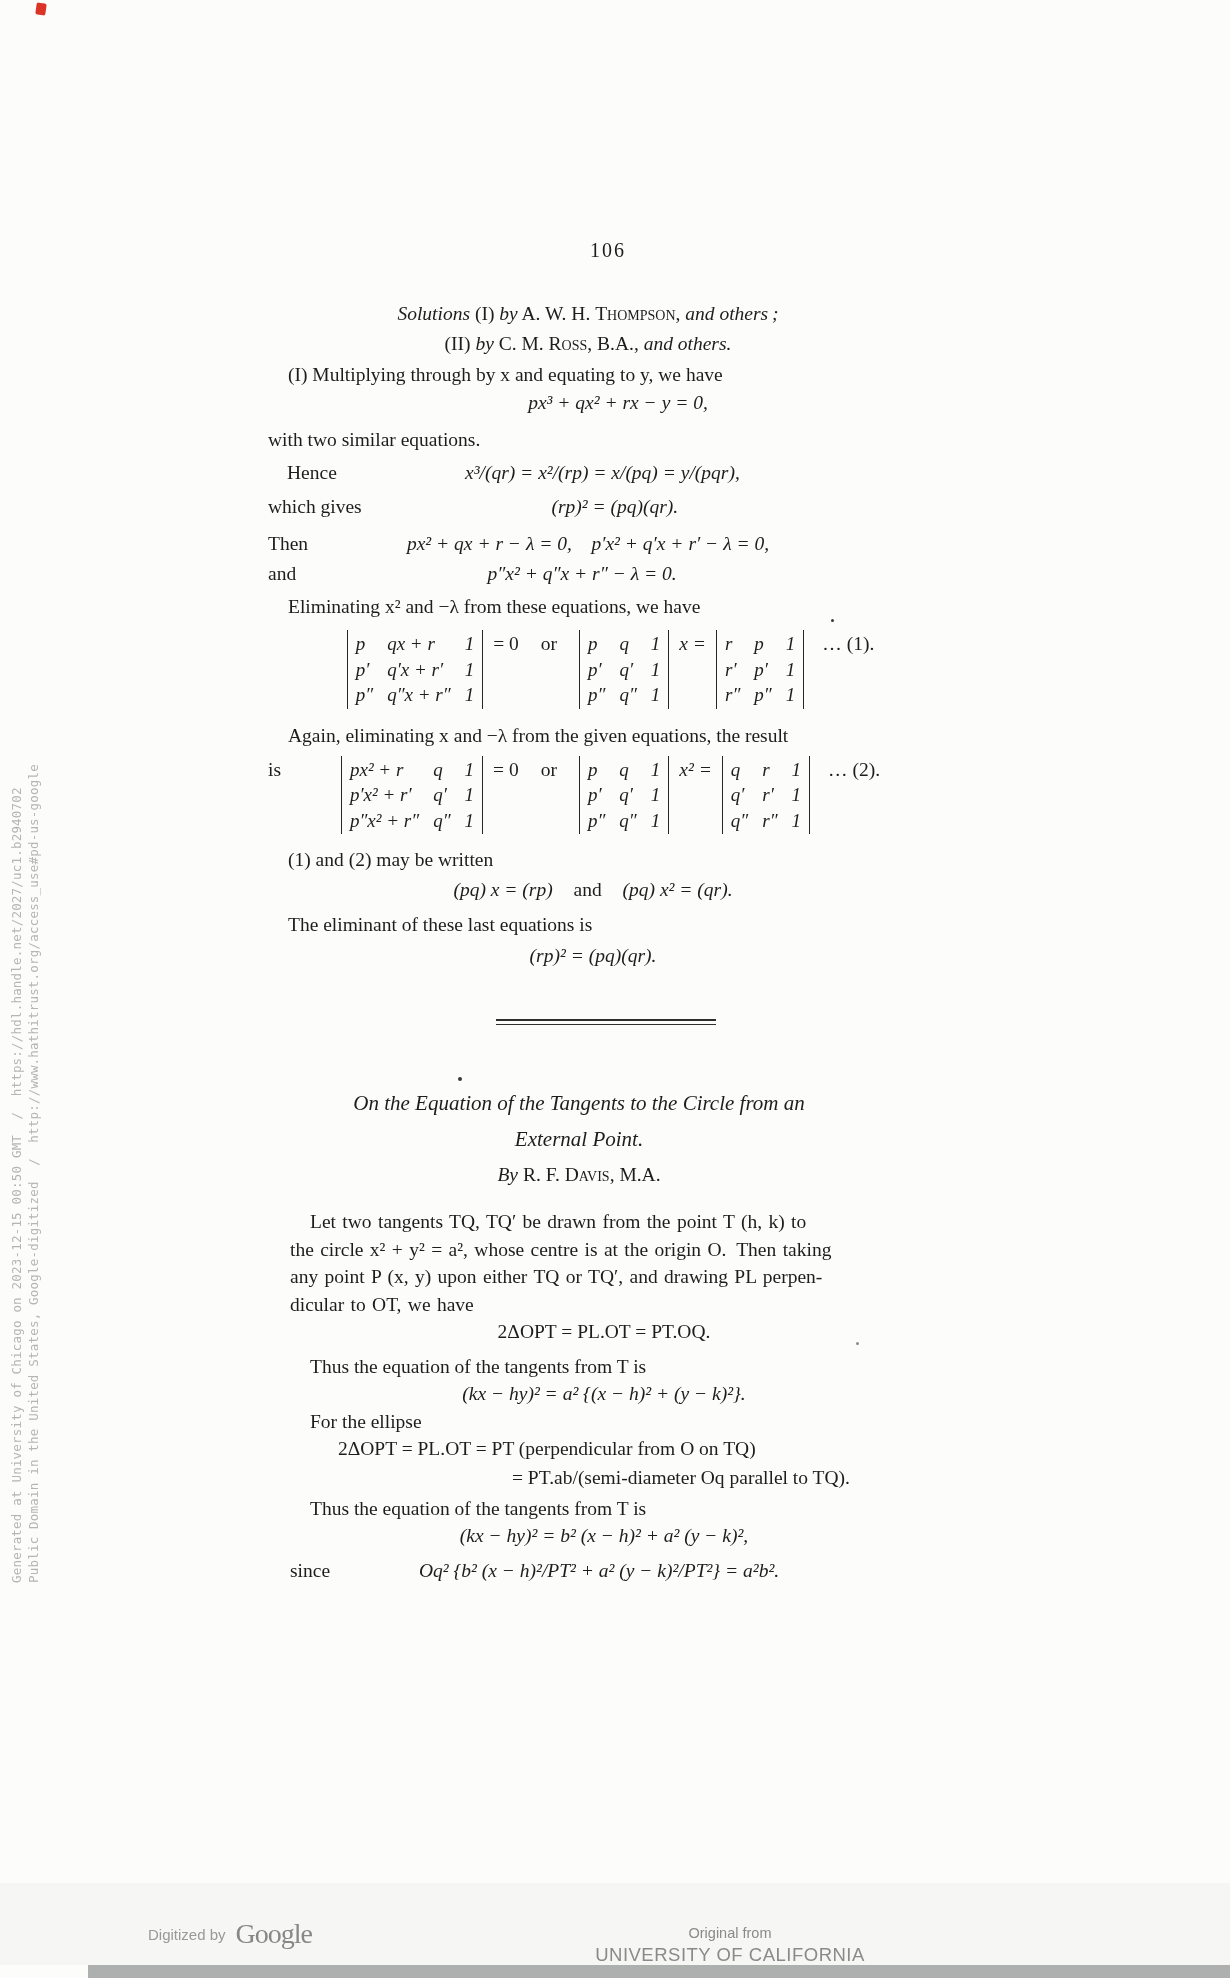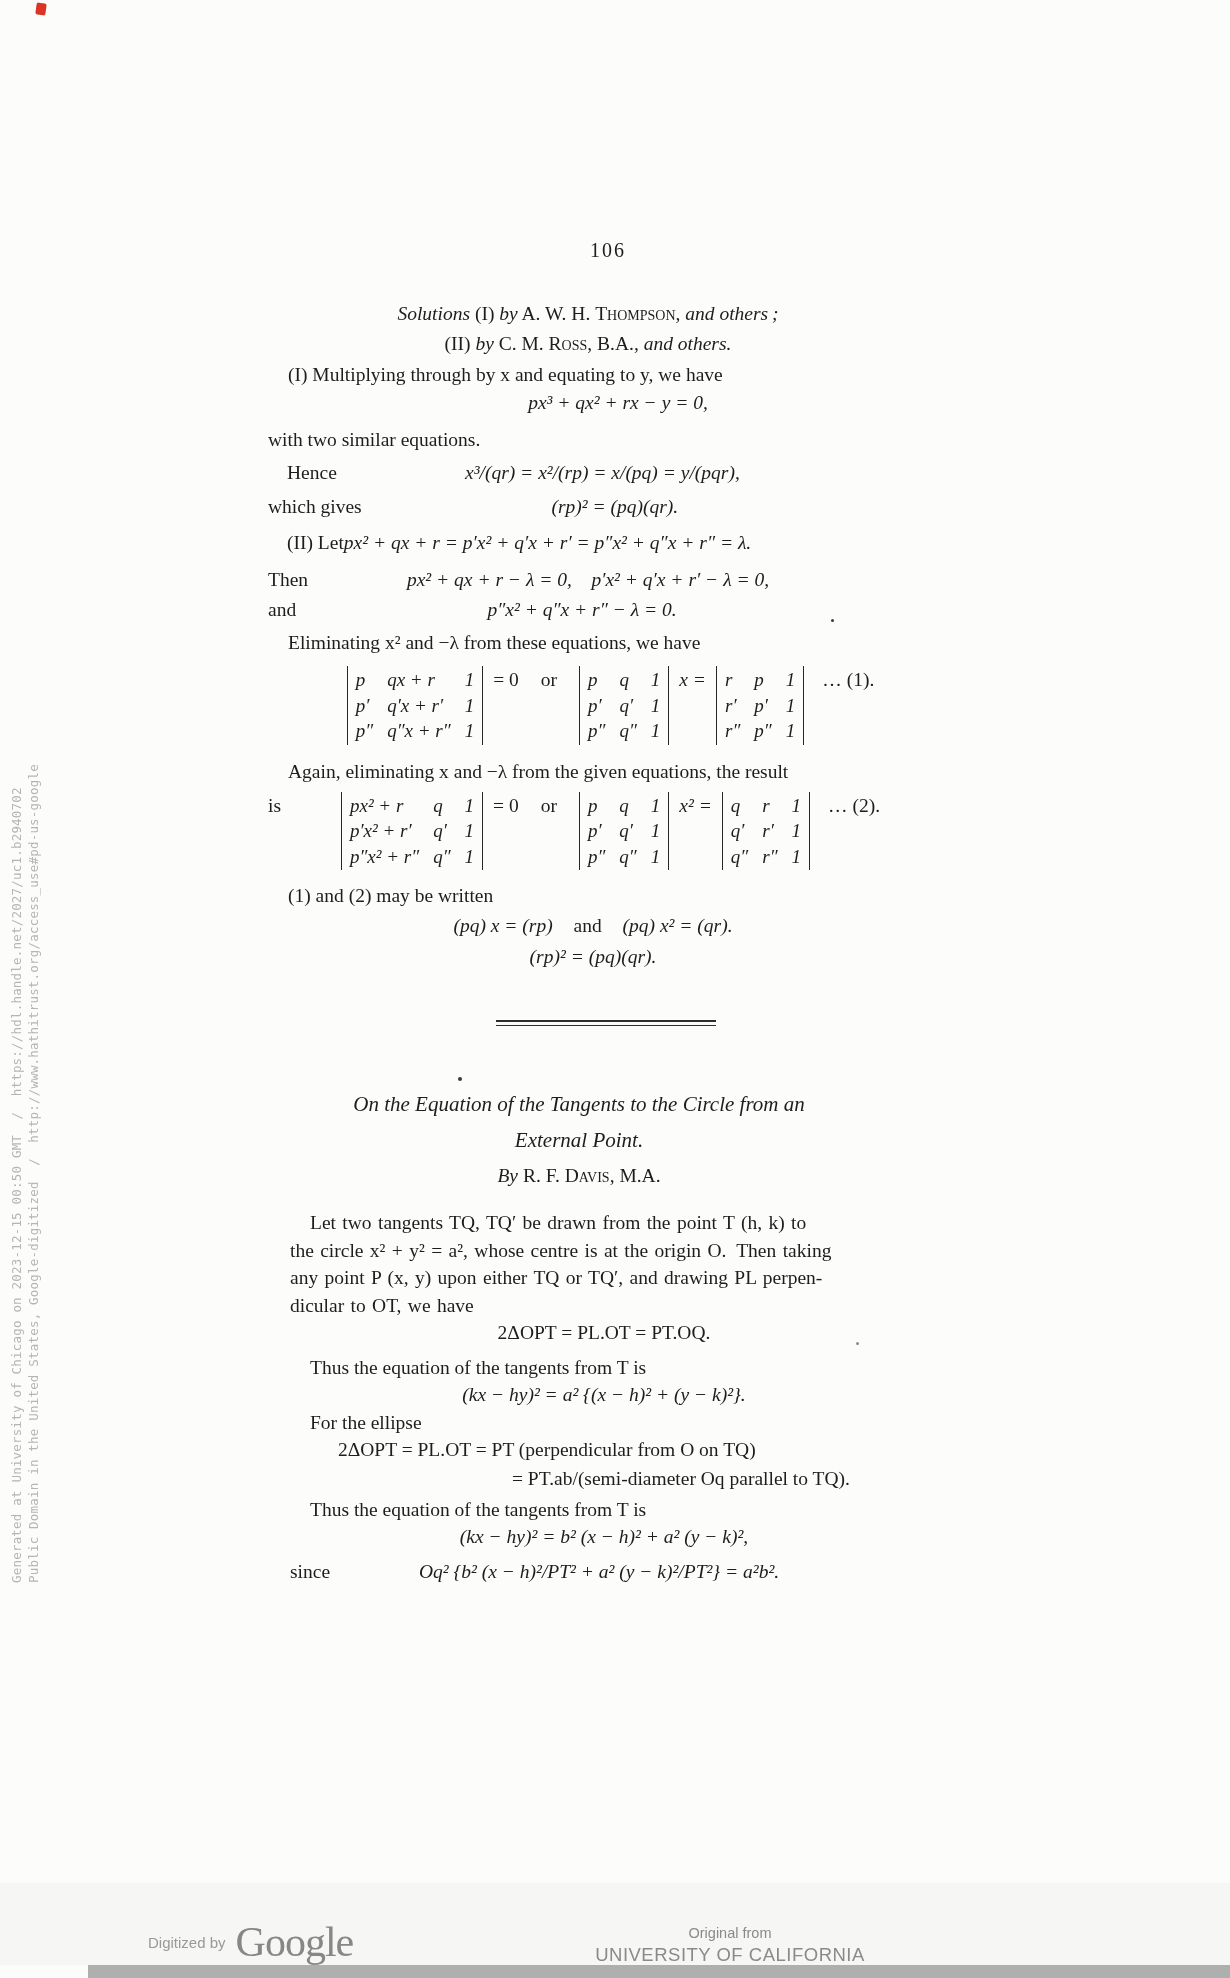--- a/index.html
+++ b/index.html
@@ -53,21 +53,21 @@
   .watermark{
     position:absolute;left:8px;top:1583px;transform:rotate(-90deg);transform-origin:0 0;
     font-family:"DejaVu Sans Mono", monospace;font-size:12.5px;line-height:17px;
     color:#b5b5b5;white-space:nowrap;letter-spacing:0.2px;
   }
   
   .footer-band{position:absolute;left:0;right:0;top:1883px;bottom:13px;background:#f6f6f4;}
   .bottom-strip{position:absolute;left:88px;right:0;bottom:0;height:13px;background:#aeb0b0;}
   .digitized{position:absolute;left:148px;top:1918px;display:flex;align-items:center;color:#8a8a8a;}
   .digitized .dlab{font-family:"Liberation Sans", sans-serif;font-size:15px;color:#999;}
-  .google{font-family:"Liberation Serif", serif;font-size:42px;color:#878787;margin-left:10px;letter-spacing:-1px;}
+  .google{font-family:"Liberation Serif", serif;font-size:28px;color:#878787;margin-left:10px;letter-spacing:-1px;}
   .original{position:absolute;left:540px;width:380px;top:1924px;text-align:center;
     font-family:"Liberation Sans", sans-serif;color:#8a8a8a;}
   .original .l1{font-size:14.5px;line-height:19px;}
   .original .l2{font-size:18.5px;line-height:23px;letter-spacing:0.5px;}
   
   .red-mark{position:absolute;left:36px;top:3px;width:10px;height:12px;background:#d93425;border-radius:2px;transform:rotate(8deg);}
   .speck{position:absolute;background:#3a3a3a;border-radius:50%;}
   .speck.s1{left:458px;top:1077px;width:4px;height:4px;}
   .speck.s2{left:831px;top:619px;width:3px;height:3px;}
   .speck.s3{left:856px;top:1342px;width:3px;height:3px;background:#8a8a8a;}
@@ -106,23 +106,20 @@
   <div class="lrow" style="margin-top:6px;">
     <span class="lbl hence-ind">Hence</span>
     <span class="leq">x³/(qr) = x²/(rp) = x/(pq) = y/(pqr),</span>
   </div>
 
   <div class="lrow" style="margin-top:7px;">
     <span class="lbl">which gives</span>
     <span class="leq">(rp)² = (pq)(qr).</span>
   </div>
 
-  <div style="margin-top:9px;">
-    <span class="ind" style="display:inline-block;text-indent:0;padding-left:19px;">(II)  Let </span><span class="it">px² + qx + r = p′x² + q′x + r′ = p″x² + q″x + r″ = λ.</span>
-  </div>
 
   <div class="lrow" style="margin-top:10px;">
     <span class="lbl">Then</span>
     <span class="leq">px² + qx + r − λ = 0, p′x² + q′x + r′ − λ = 0,</span>
   </div>
 
   <div class="lrow" style="margin-top:3px;">
     <span class="lbl">and</span>
     <span class="leq">p″x² + q″x + r″ − λ = 0.</span>
   </div>
@@ -215,20 +212,21 @@
   </div>
 
   <div class="ind" style="margin-top:12px;">(1) and (2) may be written</div>
 
   <div class="eqc" style="margin-top:3px;">
     <span class="it">(pq) x = (rp)</span>
     <span style="font-style:normal;margin:0 16px;">and</span>
     <span class="it">(pq) x² = (qr).</span>
   </div>
 
+  <div class="ind" style="margin-top:8px;">The eliminant of these last equations is</div>
 
   <div class="eqc" style="margin-top:4px;">(rp)² = (pq)(qr).</div>
 
   <div class="rule-double"></div>
 
   <div class="article">
 
     <div class="title" style="margin-top:63px;">On the Equation of the Tangents to the Circle from an</div>
     <div class="title" style="margin-top:6px;">External Point.</div>
 

